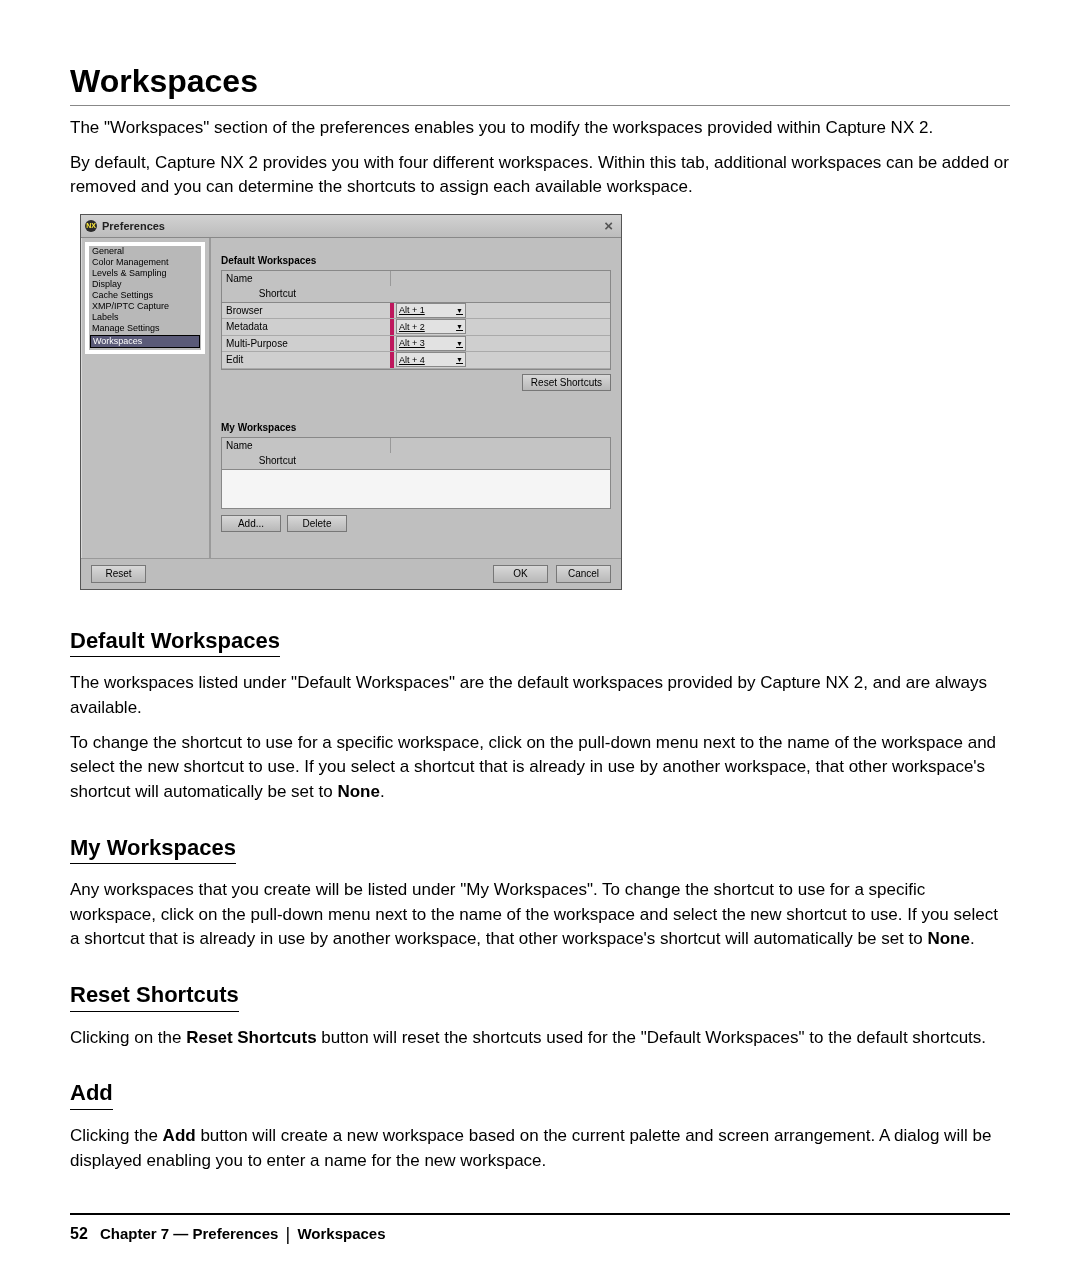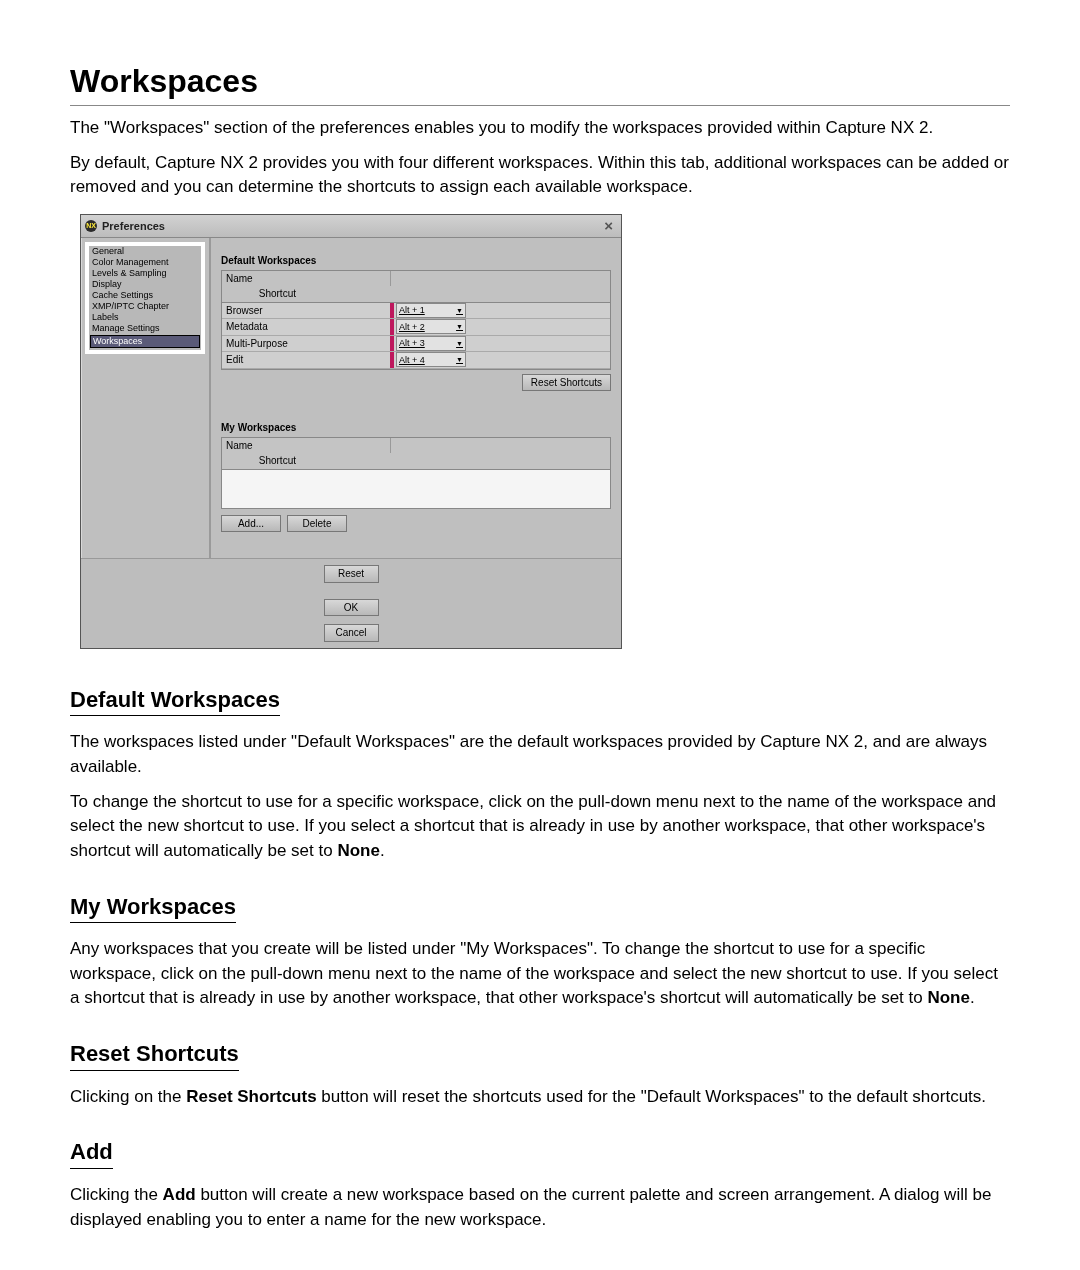--- a/index.html
+++ b/index.html
@@ -173,21 +173,20 @@
   }
   .my-table .ws-header { background: #c4c4c4;}
   .btn-row { margin-top: 6px; display: flex; gap: 6px;}
   .dialog-footer {
     display: flex;
     padding: 6px 10px;
     border-top: 1px solid #999;
     background: #bdbdbd;
     align-items: center;
     gap: 8px;
-    flex-direction: column;
   }
   .dialog-footer .spacer { flex: 1;}
 </style>
 </head>
 <body>
 
 
 
 <h1>Workspaces</h1>
 
@@ -203,21 +202,21 @@
     <span class="close">×</span>
   </div>
   <div class="dialog-body">
     <div class="sidebar">
       <div class="sidebar-list" id="sidebar-list">
           <div class="sidebar-item">General</div>
           <div class="sidebar-item">Color Management</div>
           <div class="sidebar-item">Levels &amp; Sampling</div>
           <div class="sidebar-item">Display</div>
           <div class="sidebar-item">Cache Settings</div>
-          <div class="sidebar-item">XMP/IPTC Chapter</div>
+          <div class="sidebar-item">XMP/IPTC Capture</div>
           <div class="sidebar-item">Labels</div>
           <div class="sidebar-item">Manage Settings</div>
           <div class="sidebar-item selected">Workspaces</div>
         </div>
     </div>
     <div class="content">
       <div class="section-label">Default Workspaces</div>
       <div class="ws-table">
         <div class="ws-header">
           <div class="col-name">Name</div>

